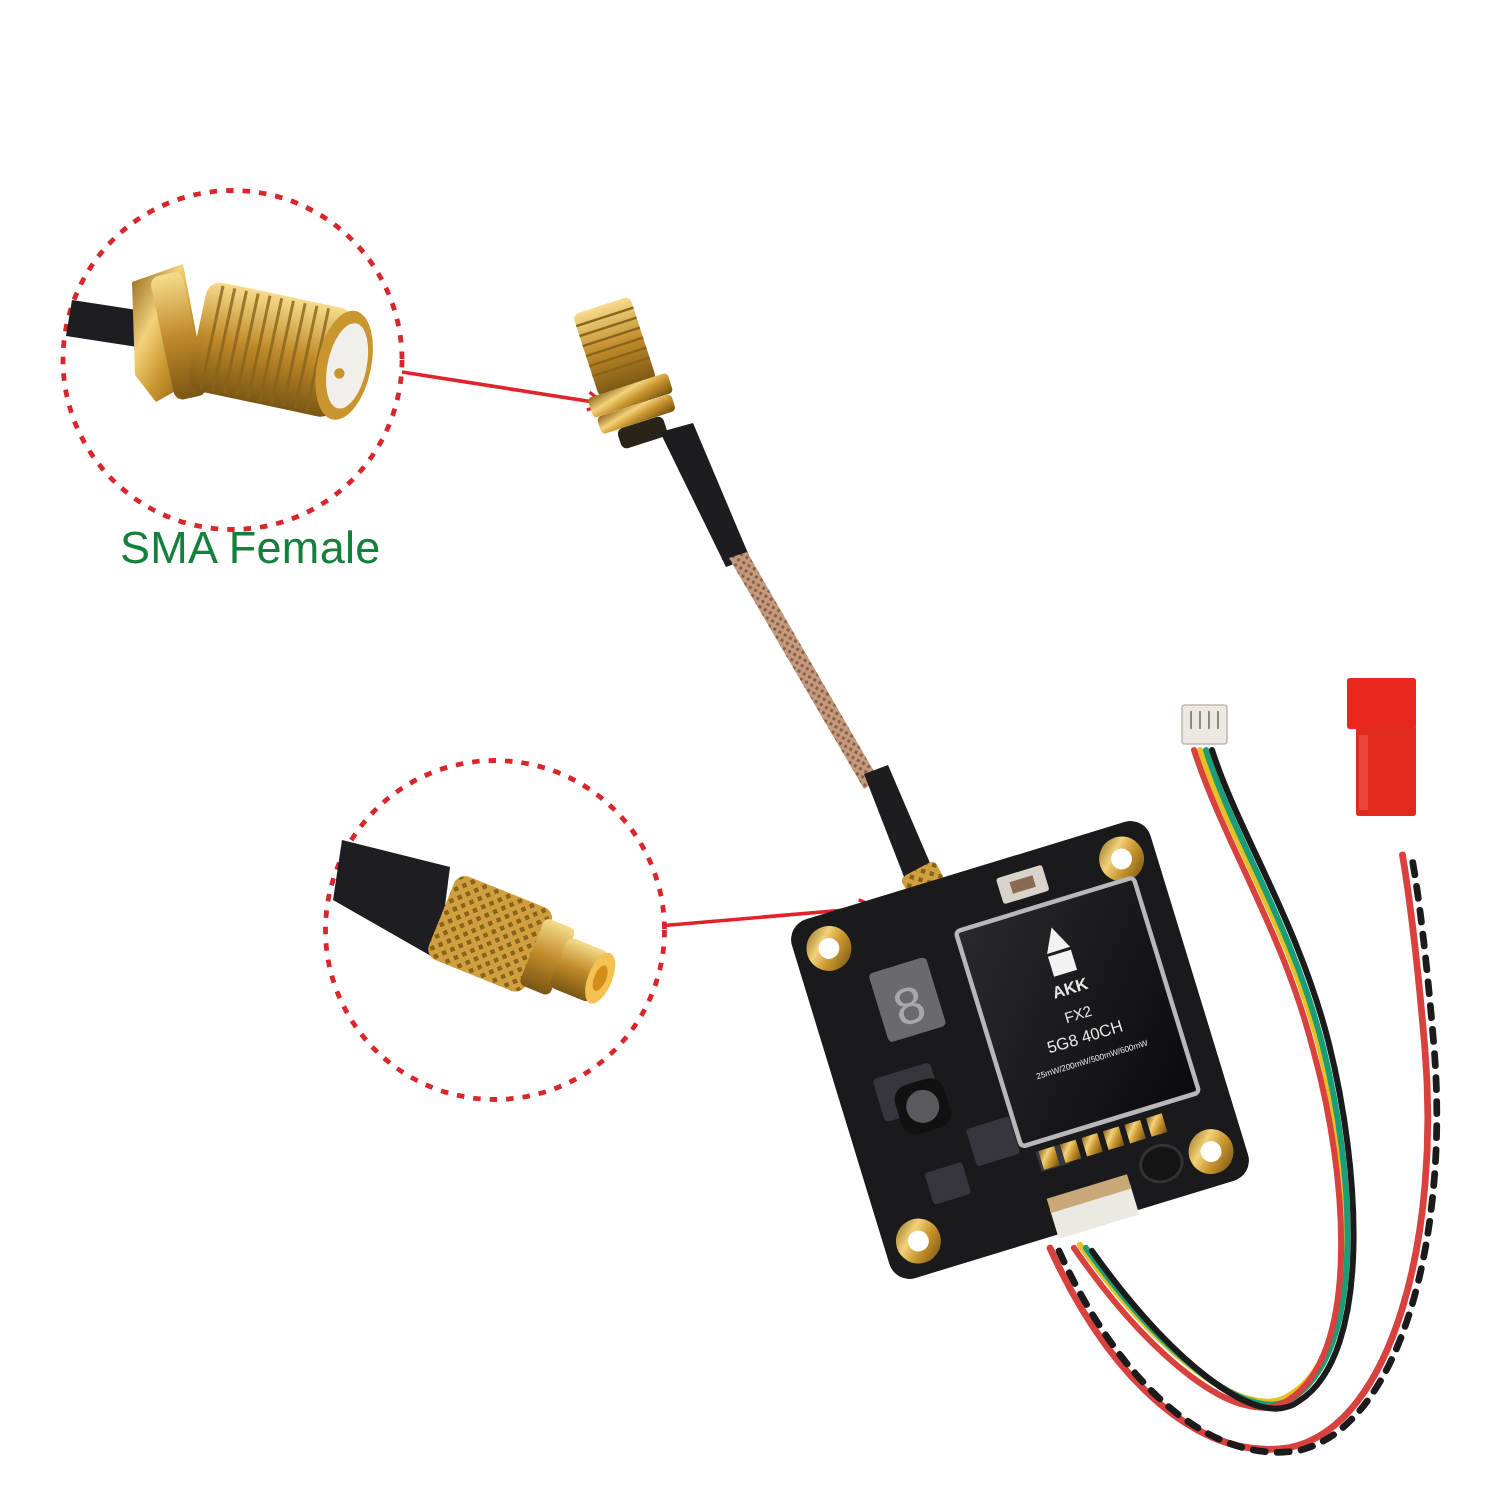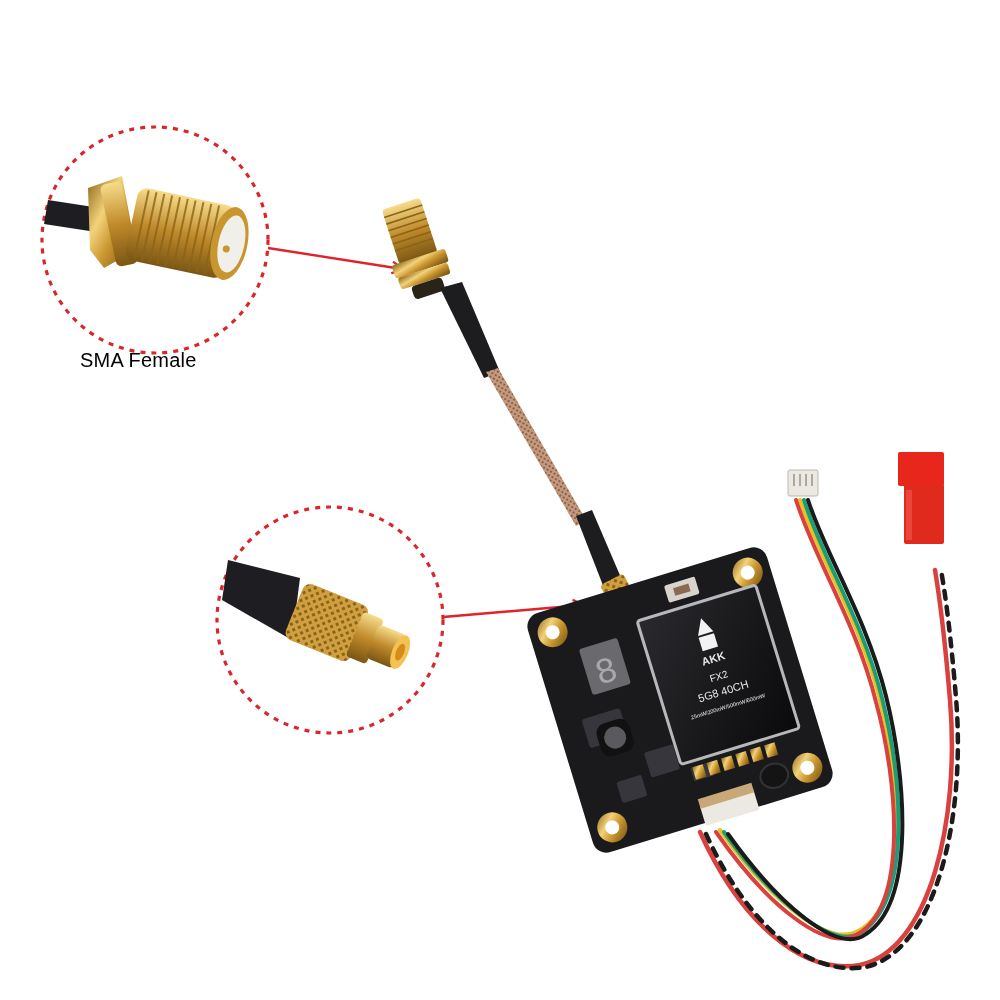--- a/index.html
+++ b/index.html
@@ -1,18 +1,18 @@
 <!DOCTYPE html>
 <html><head>
 <meta charset="utf-8">
 <style>
   html, body { margin:0; padding:0; background:#ffffff; }
   body { width:1000px; height:1000px; position:relative; overflow:hidden; font-family:"Liberation Sans", sans-serif; }
   #scene { position:absolute; left:0; top:0; width:1000px; height:1000px; }
-  .label { position:absolute; font-size:20px; color:#000000; letter-spacing:0.2px; white-space:nowrap; }
+  .label { position:absolute; font-size:30px; color:#15803d; letter-spacing:0.2px; white-space:nowrap; }
   .chip-text { font-family:"Liberation Sans", sans-serif; fill:#e8e8e8; }
 </style>
 </head>
 <body>
 
 <div id="scene">
 <svg width="1000" height="1000" viewBox="0 0 1000 1000" xmlns="http://www.w3.org/2000/svg">
   <defs>
     <linearGradient id="gold" x1="0" y1="0" x2="1" y2="1">
       <stop offset="0" stop-color="#8a6418"></stop>

